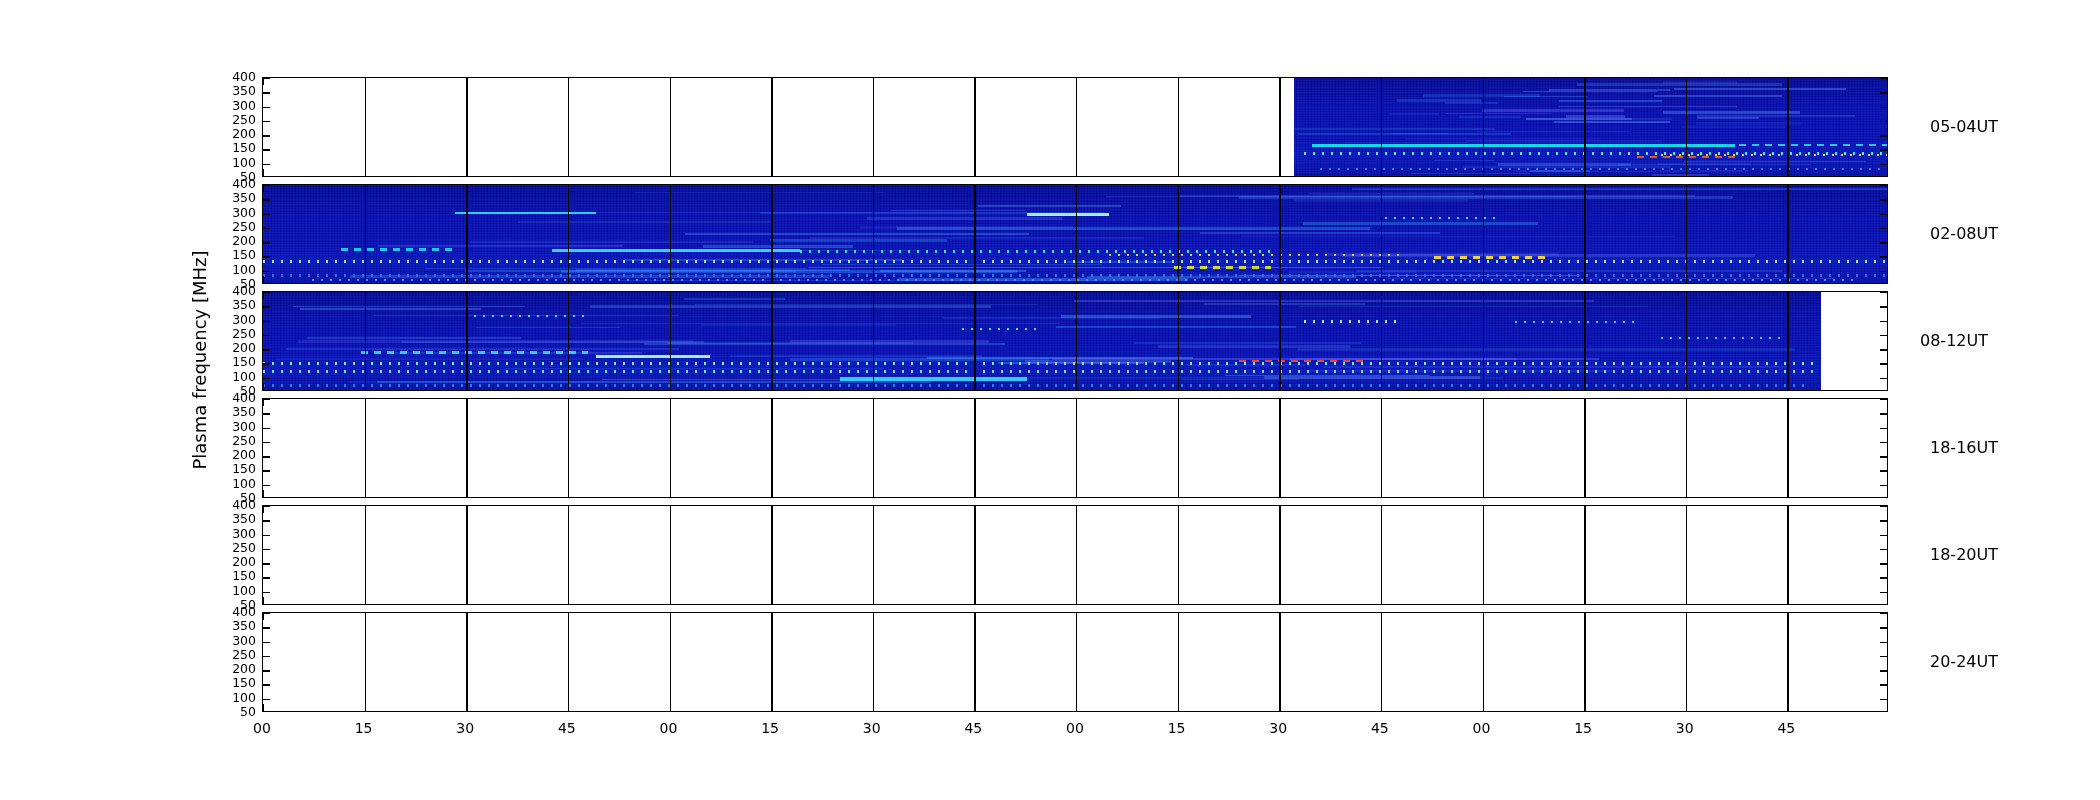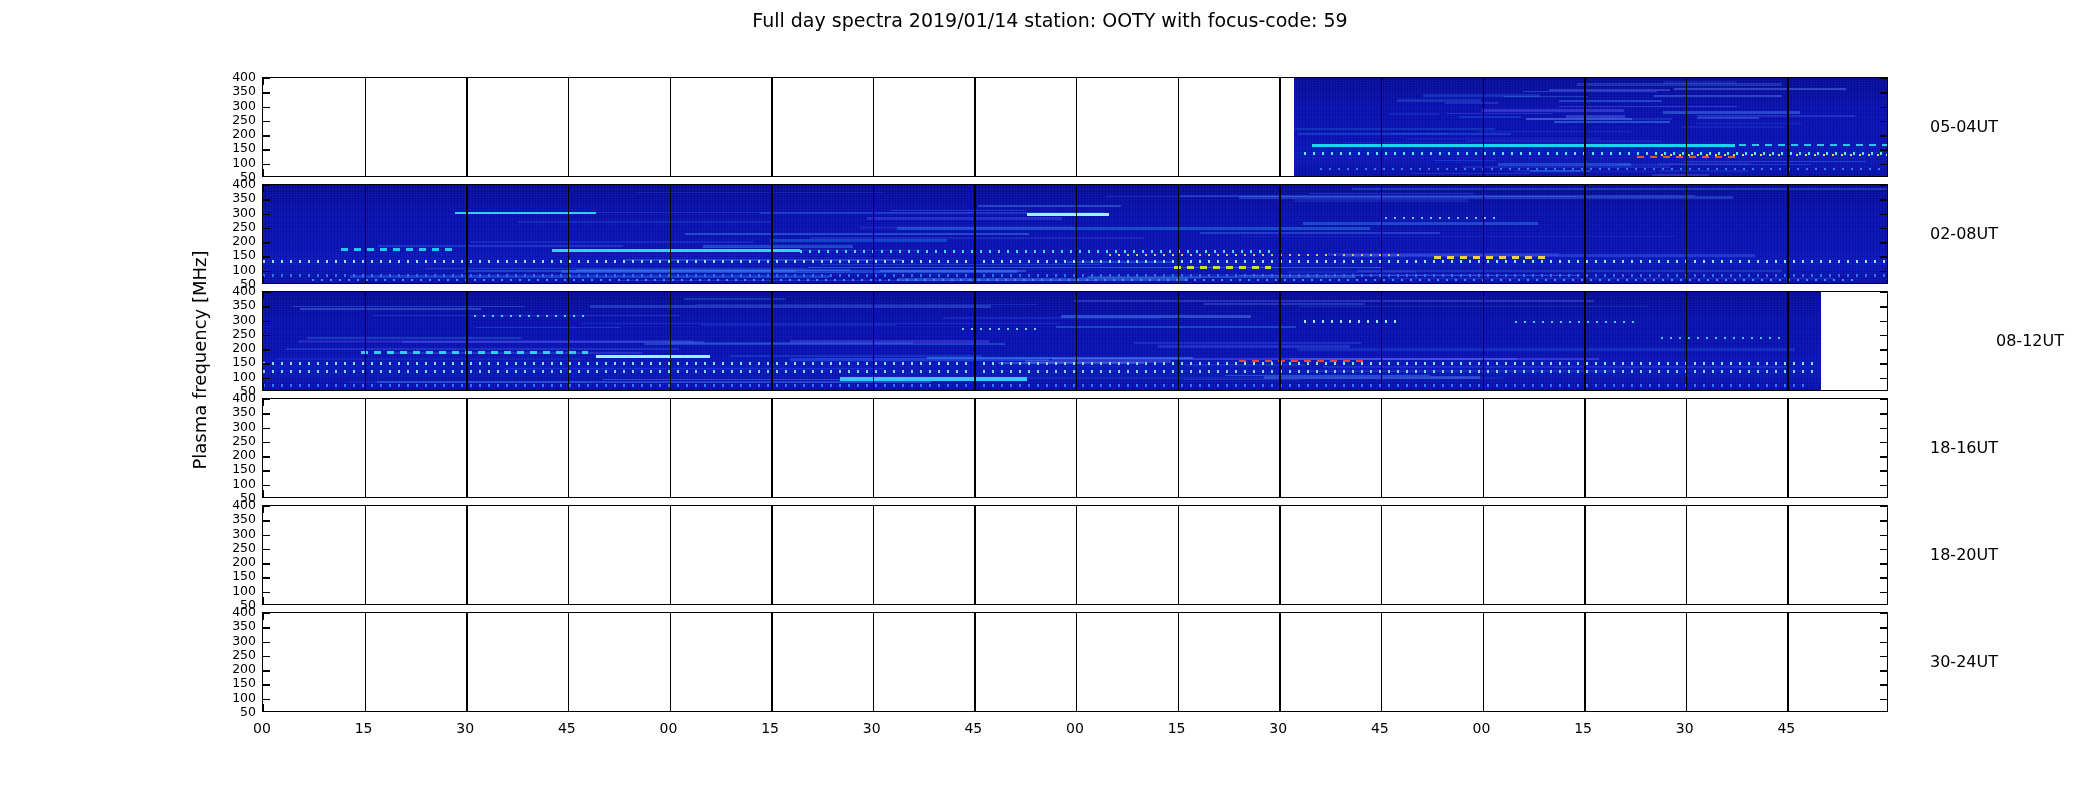--- a/index.html
+++ b/index.html
@@ -103,21 +103,20 @@
   }
   .rowlabel{
     position:absolute;font-size:16px;color:#000;white-space:nowrap;
   }
 </style>
 </head>
 <body>
 
 <div id="figure">
 
-  <div id="fig-title">Full day spectra 2019/01/14 station: OOTY with focus-code: 59</div>
 
   <div id="ylabel">
     <span id="ylabel-inner">Plasma frequency [MHz]</span>
   </div>
 
   <div id="panels-host">
       <div class="panel" style="left: 262px; top: 77px; width: 1626px; height: 100px;">
         <div class="plotbg"></div>
         <div class="spec" style="left: 1030.88px; width: 595.116px;">
           <div class="wash"></div>
@@ -508,21 +507,21 @@
         <div class="xtickT" style="left: 1524.38px;"></div>
       </div>
       <div class="ytlabel" style="left: 200px; width: 56px; top: 285px;">400</div>
       <div class="ytlabel" style="left: 200px; width: 56px; top: 299.286px;">350</div>
       <div class="ytlabel" style="left: 200px; width: 56px; top: 313.571px;">300</div>
       <div class="ytlabel" style="left: 200px; width: 56px; top: 327.857px;">250</div>
       <div class="ytlabel" style="left: 200px; width: 56px; top: 342.143px;">200</div>
       <div class="ytlabel" style="left: 200px; width: 56px; top: 356.429px;">150</div>
       <div class="ytlabel" style="left: 200px; width: 56px; top: 370.714px;">100</div>
       <div class="ytlabel" style="left: 200px; width: 56px; top: 385px;">50</div>
-      <div class="rowlabel" style="left: 1996px; top: 331px;">08-12UT</div>
+      <div class="rowlabel" style="left: 1920px; top: 331px;">08-12UT</div>
       <div class="panel" style="left: 262px; top: 398px; width: 1626px; height: 100px;">
         <div class="plotbg"></div>
         <div class="vgrid" style="left: 101.625px;"></div>
         <div class="vgrid" style="left: 203.25px;"></div>
         <div class="vgrid" style="left: 304.875px;"></div>
         <div class="vgrid" style="left: 406.5px;"></div>
         <div class="vgrid" style="left: 508.125px;"></div>
         <div class="vgrid" style="left: 609.75px;"></div>
         <div class="vgrid" style="left: 711.375px;"></div>
         <div class="vgrid" style="left: 813px;"></div>
@@ -727,21 +726,21 @@
         <div class="xtickT" style="left: 1524.38px;"></div>
       </div>
       <div class="ytlabel" style="left: 200px; width: 56px; top: 606px;">400</div>
       <div class="ytlabel" style="left: 200px; width: 56px; top: 620.286px;">350</div>
       <div class="ytlabel" style="left: 200px; width: 56px; top: 634.571px;">300</div>
       <div class="ytlabel" style="left: 200px; width: 56px; top: 648.857px;">250</div>
       <div class="ytlabel" style="left: 200px; width: 56px; top: 663.143px;">200</div>
       <div class="ytlabel" style="left: 200px; width: 56px; top: 677.429px;">150</div>
       <div class="ytlabel" style="left: 200px; width: 56px; top: 691.714px;">100</div>
       <div class="ytlabel" style="left: 200px; width: 56px; top: 706px;">50</div>
-      <div class="rowlabel" style="left: 1930px; top: 652px;">30-24UT</div>
+      <div class="rowlabel" style="left: 1930px; top: 652px;">20-24UT</div>
       <div class="xtlabel" style="left: 242px; top: 720px;">00</div>
       <div class="xtlabel" style="left: 343.625px; top: 720px;">15</div>
       <div class="xtlabel" style="left: 445.25px; top: 720px;">30</div>
       <div class="xtlabel" style="left: 546.875px; top: 720px;">45</div>
       <div class="xtlabel" style="left: 648.5px; top: 720px;">00</div>
       <div class="xtlabel" style="left: 750.125px; top: 720px;">15</div>
       <div class="xtlabel" style="left: 851.75px; top: 720px;">30</div>
       <div class="xtlabel" style="left: 953.375px; top: 720px;">45</div>
       <div class="xtlabel" style="left: 1055px; top: 720px;">00</div>
       <div class="xtlabel" style="left: 1156.62px; top: 720px;">15</div>

